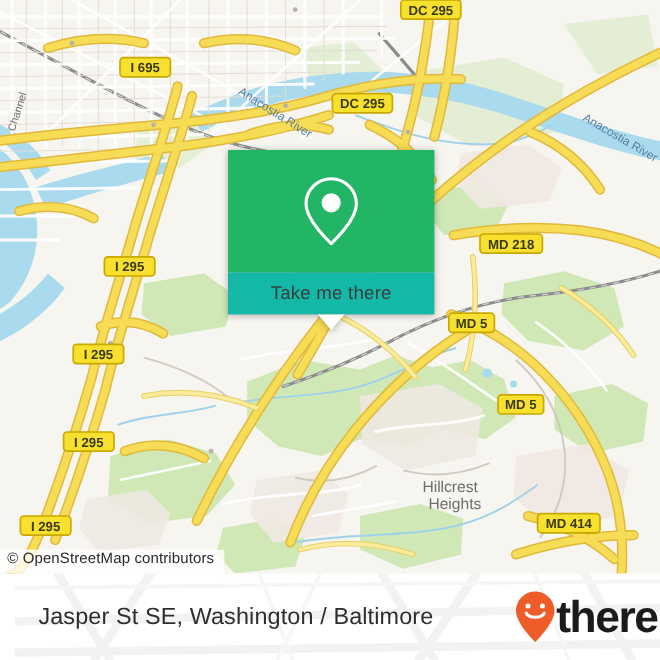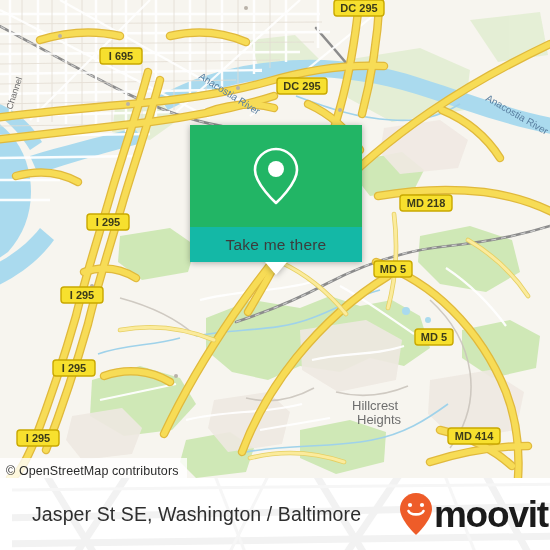--- a/index.html
+++ b/index.html
@@ -15,21 +15,21 @@
   #map-container{
     position:absolute; left:0; top:0; width:550px; height:478px;
     overflow:hidden; background:#f4f1ea;
   }
   #map-svg{ position:absolute; left:0; top:0; }
 
   
   #osm-attrib{
     position:absolute; left:0; bottom:0; height:20px;
     background:rgba(255,255,255,0.80);
-    display:flex; align-items:flex-end;
+    display:flex; align-items:flex-start;
     padding:0 8px 0 6px;
     font-size:12.5px; color:#2b2b2b; letter-spacing:0.1px;
     white-space:nowrap;
     z-index:30;
   }
 
   
   #popup{
     position:absolute; left:190px; top:125px; width:172px;
     z-index:25;
@@ -410,15 +410,15 @@
 
   <div id="place-name">Jasper St SE, Washington / Baltimore</div>
 
   <div id="moovit-logo">
     <svg width="34" height="44" viewBox="0 0 34 44">
       <path d="M17 1 C8.2 1 1 8.2 1 17 C1 28 17 43 17 43 C17 43 33 28 33 17 C33 8.2 25.8 1 17 1 Z" fill="#ee5c29"></path>
       <circle cx="11" cy="13" r="2.1" fill="#ffffff"></circle>
       <circle cx="23" cy="13" r="2.1" fill="#ffffff"></circle>
       <path d="M9.5 19 C11.5 23.5 22.5 23.5 24.5 19" stroke="#ffffff" stroke-width="2.6" fill="none" stroke-linecap="round"></path>
     </svg>
-    <span id="moovit-word">moovit</span>
+    <span id="moovit-word">there</span>
   </div>
 </div>
 
 </body></html>

